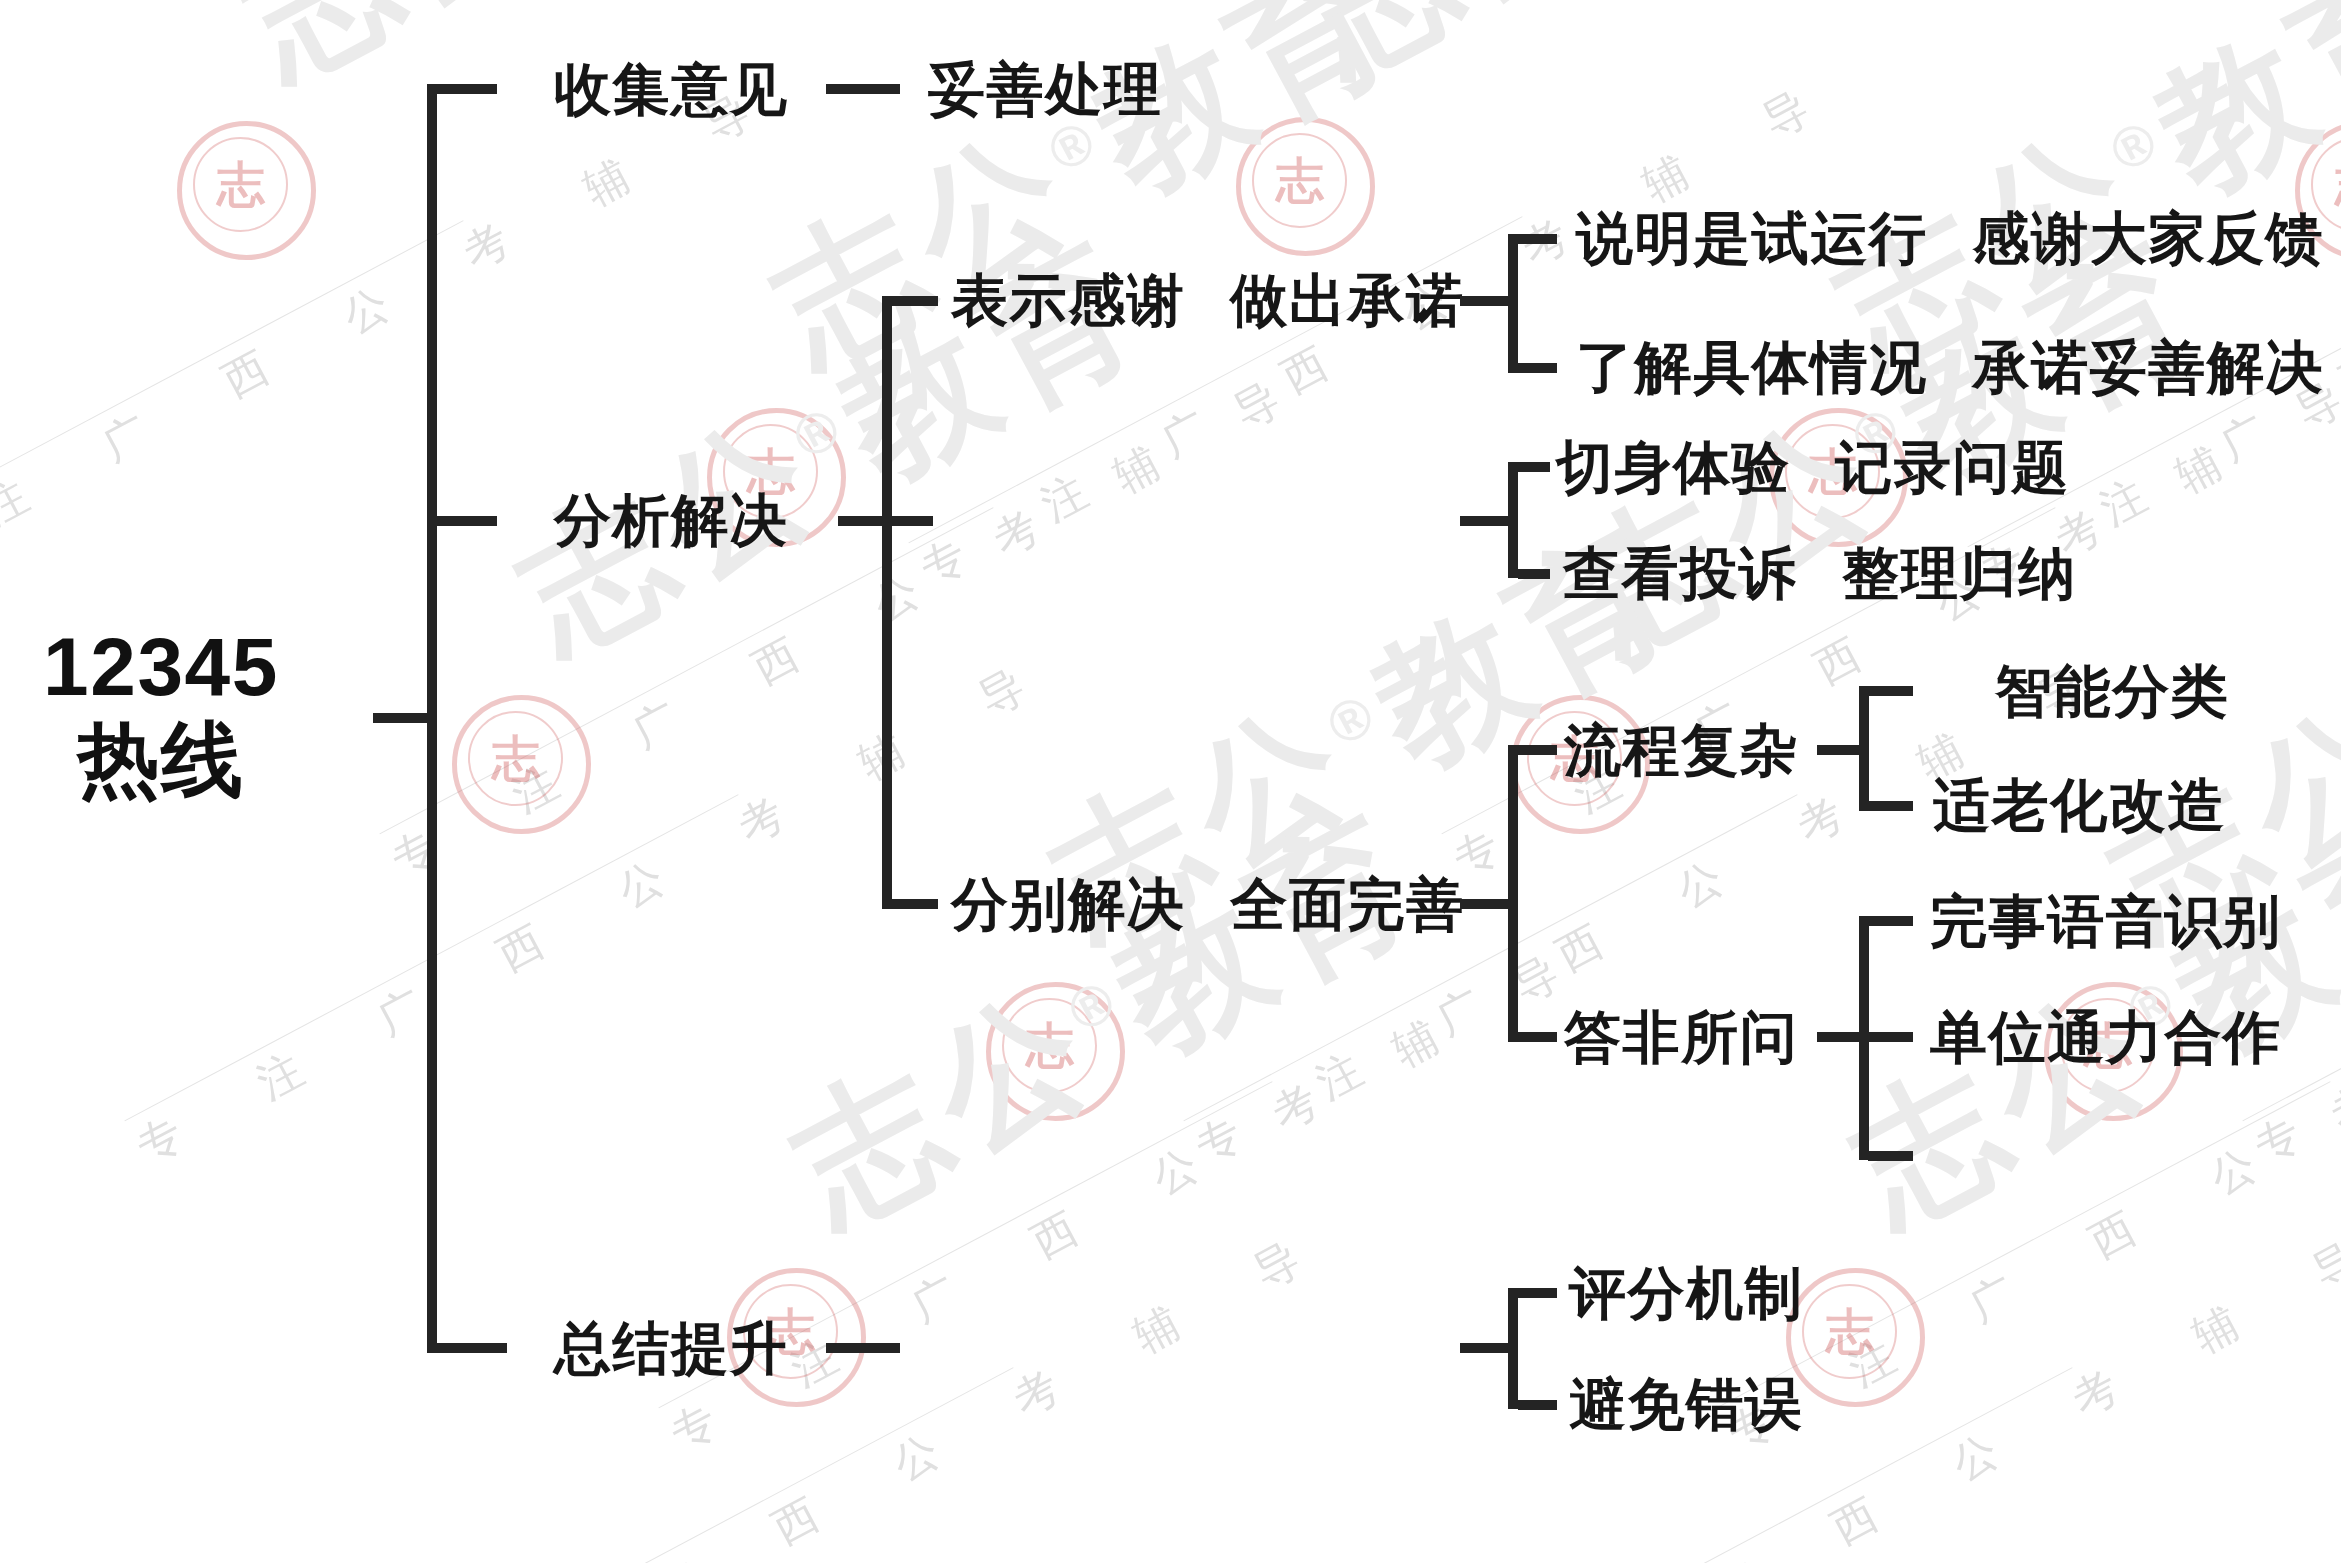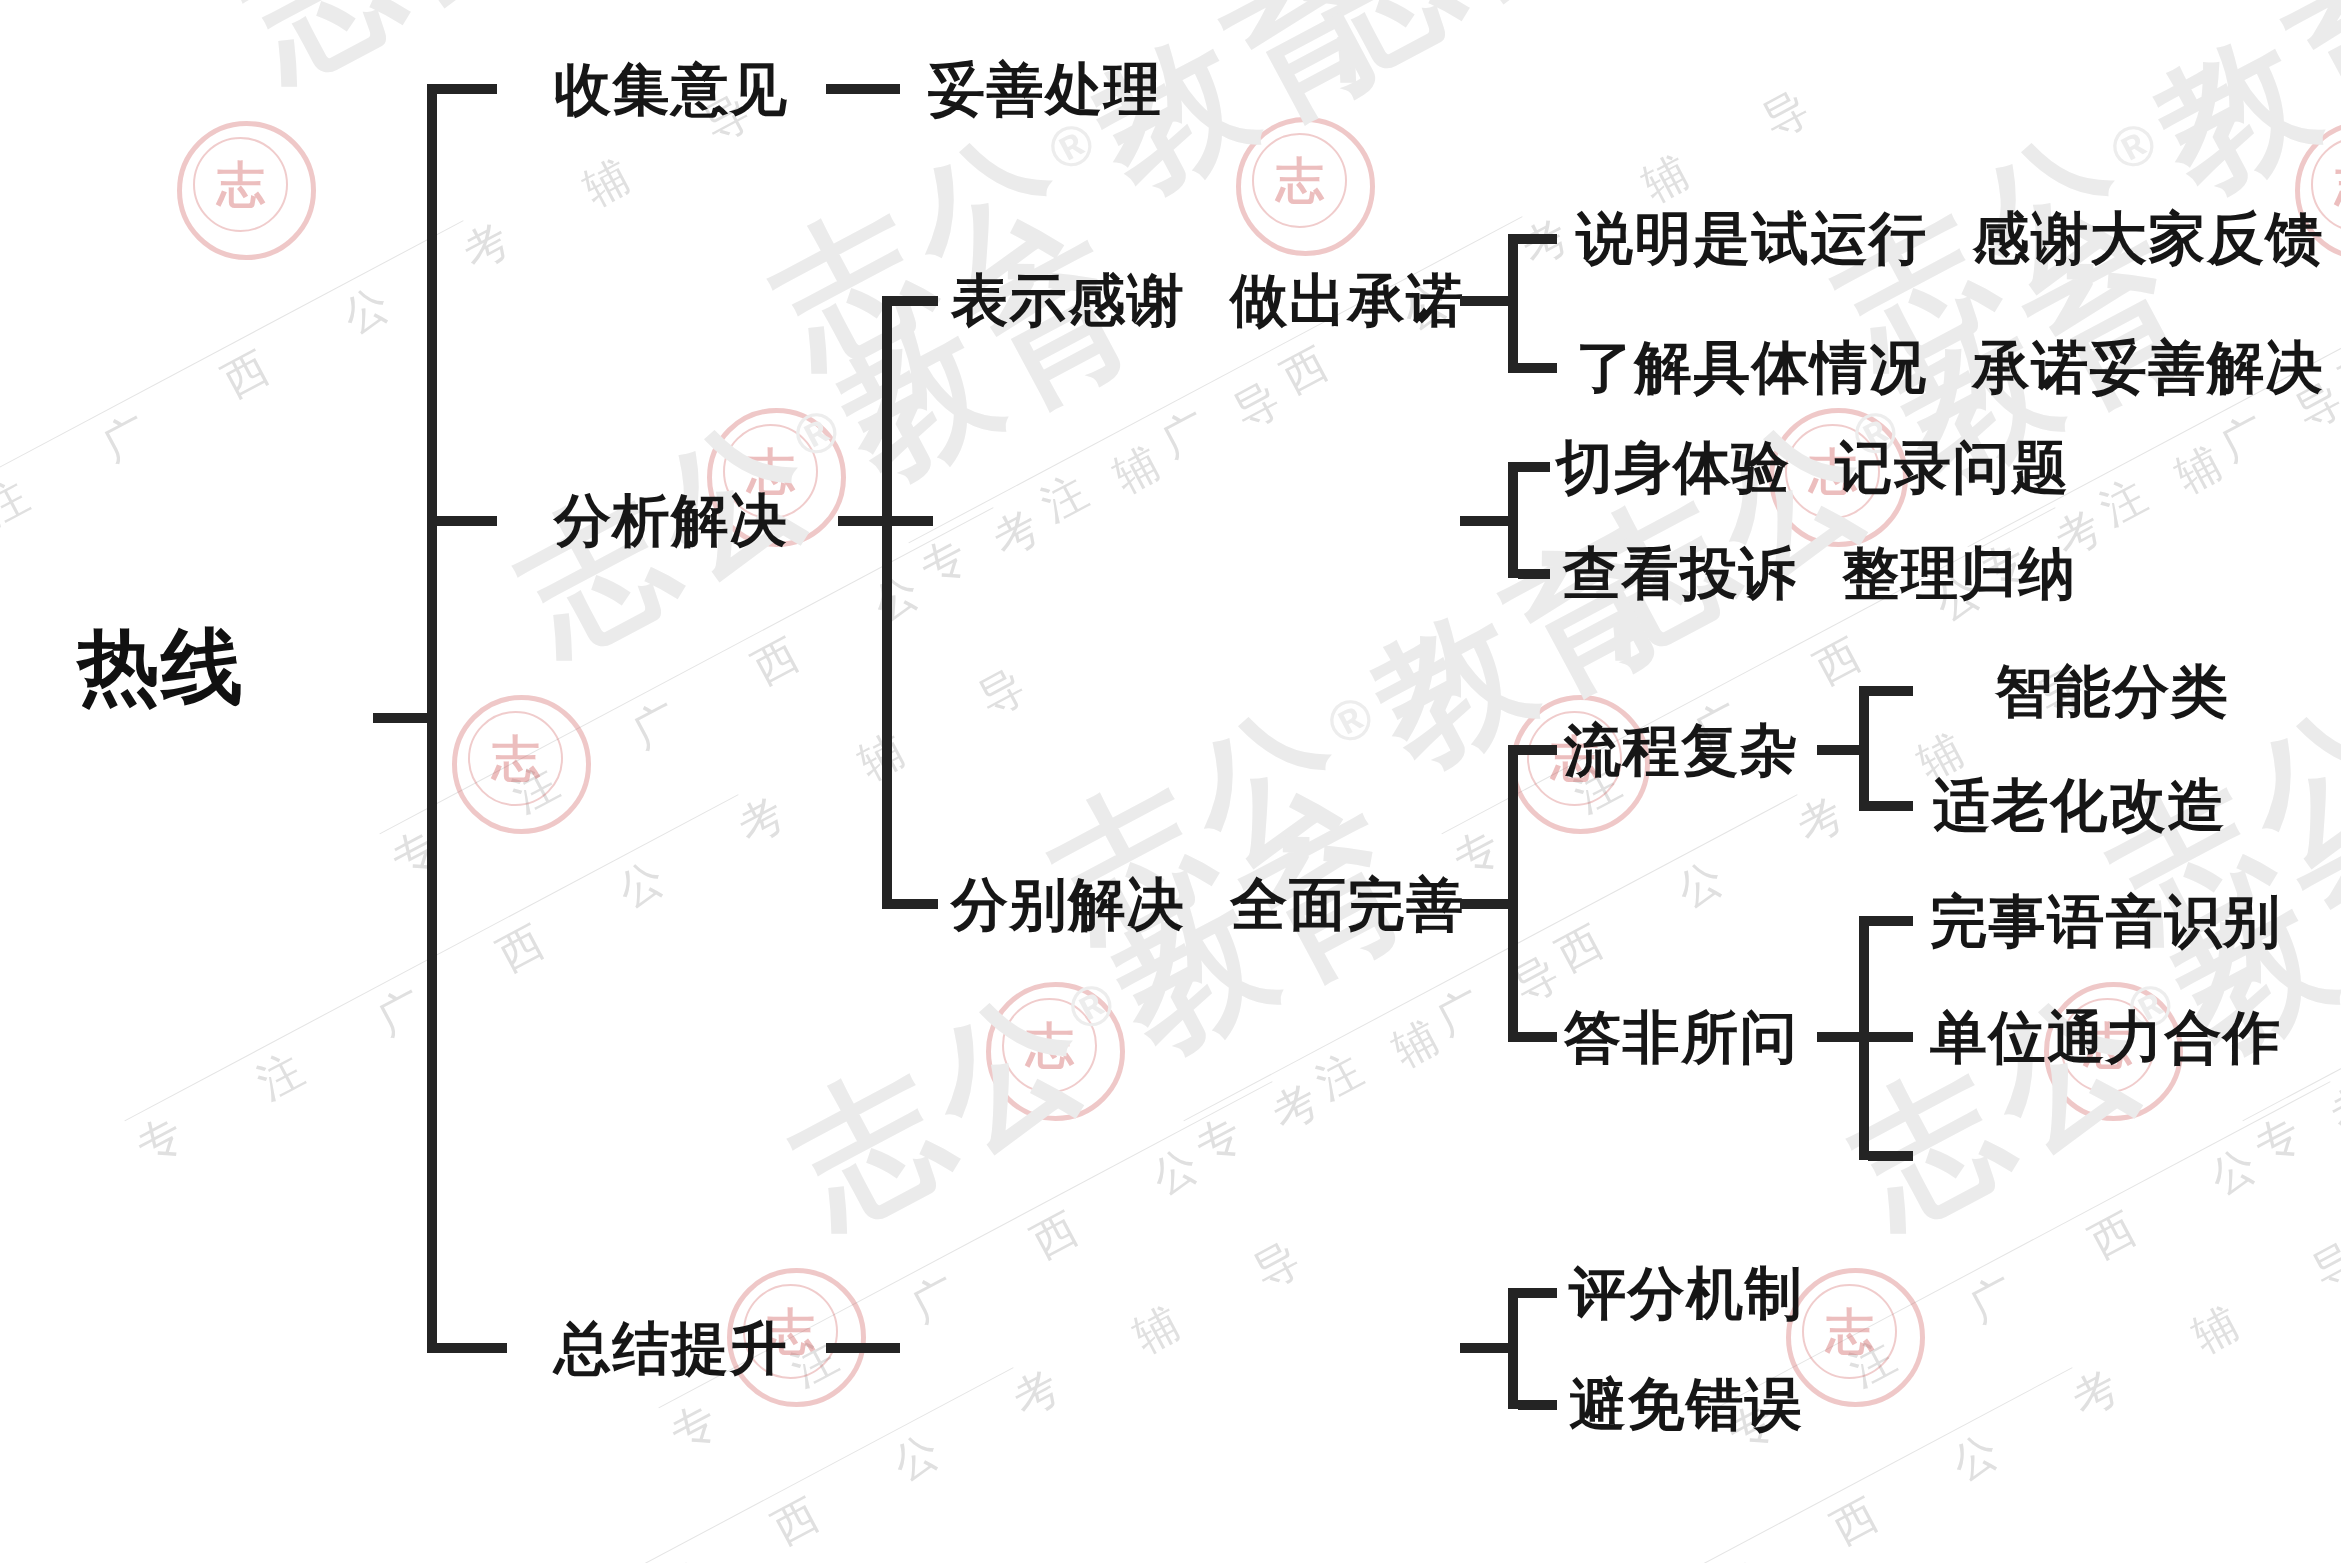--- a/index.html
+++ b/index.html
@@ -137,20 +137,21 @@
         </div>
       </div>
       <div class="wm-brand">志公<sup>®</sup>教育</div>
       <div class="wm-tagline">专 注 广 西 公 考 辅 导</div>
     </div>
   </div>
 
 <div id="tree">
 
   <div class="root">
+    <div>12345</div>
     <div>热线</div>
   </div>
 
   <div class="ln" style="left:373px;top:713px;width:58px;height:9.7px;"></div>
   <div class="ln" style="left:427px;top:84px;width:9.7px;height:1269px;"></div>
   <div class="ln" style="left:436px;top:84px;width:61px;height:9.7px;"></div>
   <div class="ln" style="left:436px;top:516px;width:61px;height:9.7px;"></div>
   <div class="ln" style="left:436px;top:1343px;width:71px;height:9.7px;"></div>
 
   <div class="node" style="left:554px;top:61px;">收集意见</div>

